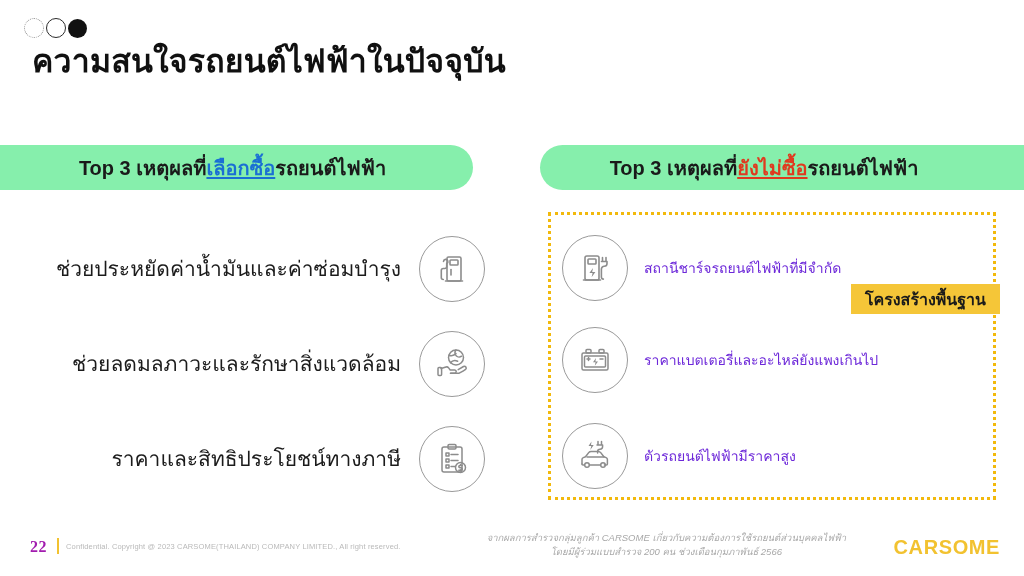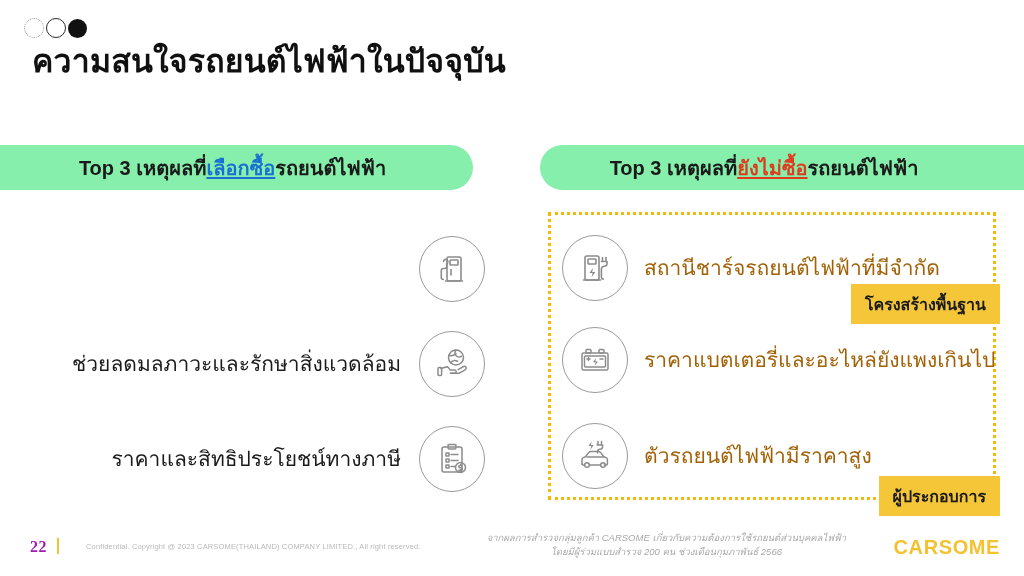--- a/index.html
+++ b/index.html
@@ -81,25 +81,25 @@
     position: absolute; left: 548px; top: 212px; width: 476px; height: 300px;
   }
   .row-right {
     position: absolute; left: 14px; height: 72px;
     display: flex; align-items: center; gap: 16px;
   }
   .row-right:nth-of-type(1) { top: 20px; }
   .row-right:nth-of-type(2) { top: 112px; }
   .row-right:nth-of-type(3) { top: 208px; }
   .row-right .txt {
-    font-size: 21px; color: #a16207; line-height: 1.35; white-space: nowrap;
+    font-size: 14px; color: #6d28d9; line-height: 1.35; white-space: nowrap;
   }
 
   .tag {
-    position: absolute; height: 40px;
+    position: absolute; height: 30px;
     background: #F5C638;
     display: flex; align-items: center; justify-content: center;
     font-size: 16px; font-weight: bold; color: #1a1a1a;
     padding: 0 14px;
   }
   .tag-infra { right: 24px; top: 72px; }
   .tag-biz   { right: 24px; top: 264px; }
 
   
   .footer-page {
@@ -107,21 +107,21 @@
     font-size: 16px; font-weight: bold; color: #a21caf;
     letter-spacing: .5px;
     font-family: Liberation Serif, serif;
   }
   .footer-sep {
     position: absolute; left: 57px; top: 538px;
     width: 2px; height: 16px; background: #F2C230;
   }
   .footer-copy {
     position: absolute; left: 66px; top: 542px;
-    font-size: 7.5px; color: #b9b9b9; letter-spacing: .15px; margin-left: 20px;
+    font-size: 7.5px; color: #b9b9b9; letter-spacing: .15px;
   }
   .footer-note {
     position: absolute; right: 178px; top: 531px;
     font-size: 9.5px; color: #a8a8a8; font-style: italic;
     text-align: center; line-height: 1.5;
   }
   .footer-logo {
     position: absolute; right: 24px; top: 536px;
     font-size: 20px; font-weight: bold; color: #F2C230;
     letter-spacing: .6px;
@@ -148,20 +148,21 @@
 
   <div class="banner banner-right">
     <span>Top 3 เหตุผลที่</span>
       <span class="hl-red">ยังไม่ซื้อ</span>
       <span>รถยนต์ไฟฟ้า</span>
   </div>
 
   <div class="col-left">
 
     <div class="row-left">
+      <span class="txt">ช่วยประหยัดค่าน้ำมันและค่าซ่อมบำรุง</span>
       <span class="circle-icon">
         <svg width="40" height="40" viewBox="0 0 40 40" fill="none" stroke="#8c8c8c" stroke-width="1.6" stroke-linecap="round" stroke-linejoin="round">
           <rect x="15" y="8" width="14" height="24" rx="1.5"></rect>
           <rect x="18" y="11" width="8" height="5" rx="0.8"></rect>
           <line x1="13.5" y1="32" x2="30.5" y2="32"></line>
           <path d="M19 20.5 v5.5"></path>
           <path d="M11.5 12.5 a2.2 2.2 0 1 1 3.2 2 v3 a2 2 0 0 1 -2 2 h-1.4 a2 2 0 0 0 -2 2 v7 a2 2 0 0 0 2 2"></path>
         </svg>
       </span>
     </div>
@@ -240,21 +241,20 @@
           <circle cx="29" cy="30" r="2.3"></circle>
           <line x1="15.5" y1="30" x2="26.5" y2="30"></line>
           <path d="M17.5 6.5 l-3 4.6 h2.8 l-1 3.8 3.4 -4.8 h-2.7 z" fill="#8c8c8c" stroke="none"></path>
           <path d="M24 6.5 v3.5 M27.5 6.5 v3.5 M23 10 h5.6 v1.6 a2.6 2.6 0 0 1 -2.6 2.6 a2.4 2.4 0 0 0 -2.4 2.4 v1.4"></path>
         </svg>
       </span>
       <span class="txt">ตัวรถยนต์ไฟฟ้ามีราคาสูง</span>
     </div>
 
     <div class="tag tag-infra">โครงสร้างพื้นฐาน</div>
-    <div class="tag tag-biz">ผู้ประกอบการ</div>
   </div>
 
   <div class="footer-page">22</div>
   <div class="footer-sep"></div>
   <div class="footer-copy">Confidential. Copyright @ 2023 CARSOME(THAILAND) COMPANY LIMITED., All right reserved.</div>
   <div class="footer-note">
     <div>จากผลการสำรวจกลุ่มลูกค้า CARSOME เกี่ยวกับความต้องการใช้รถยนต์ส่วนบุคคลไฟฟ้า</div>
     <div>โดยมีผู้ร่วมแบบสำรวจ 200 คน ช่วงเดือนกุมภาพันธ์ 2566</div>
   </div>
   <div class="footer-logo">CARSOME</div>

